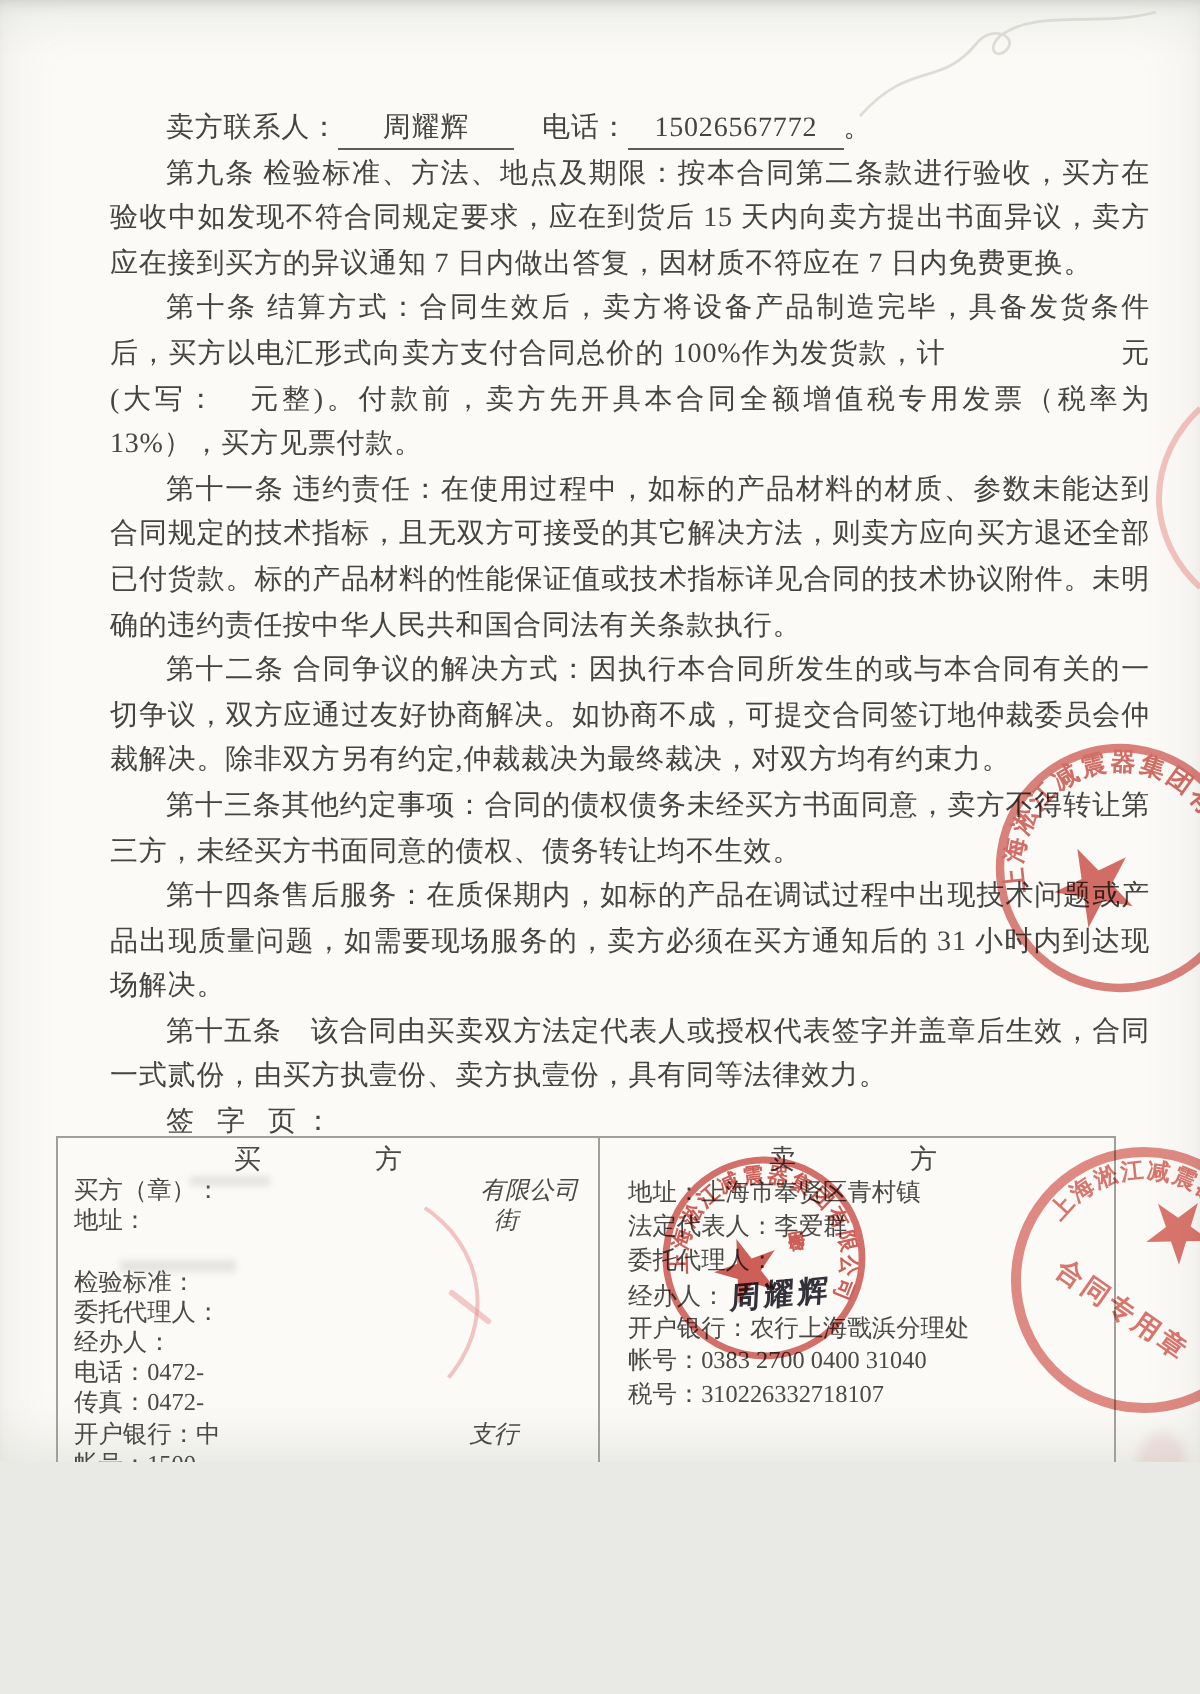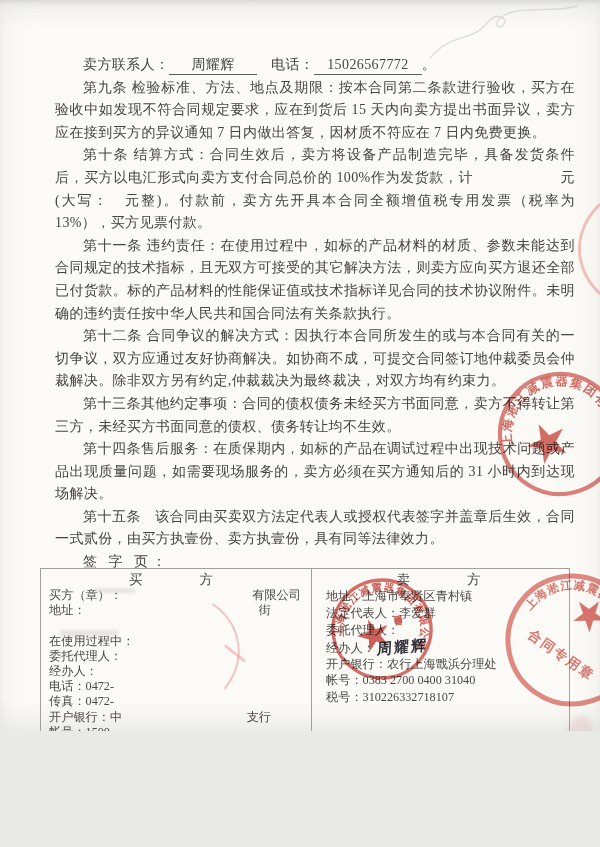--- a/index.html
+++ b/index.html
@@ -21,31 +21,31 @@
   .uline{
     display:inline-block;border-bottom:1px solid #5d5c57;
     text-indent:0;text-align:center;line-height:18px;
   }
   .ul-name{padding:0 22px;}
   .ul-phone{padding:0 13px;}
   .ul-transport{padding:0 13px;}
   .sign-label{letter-spacing:4px;}
   
   .sig-table{
-    position:absolute;left:40px;top:568px;width:530px;height:186px;
+    position:absolute;left:28px;top:568px;width:530px;height:186px;
     border:1px solid #a2a09a;box-sizing:border-box;
     font-size:12.2px;color:#4a4945;padding-left:36px;
   }
   .col{position:absolute;top:0;height:100%;box-sizing:border-box;}
   .col-buyer{left:0;width:270px;}
   .col-seller{left:270px;width:258px;border-left:1px solid #a2a09a;padding-left:6px;}
   .col-header{text-align:center;letter-spacing:10px;font-size:13.5px;padding-top:2px;height:16px;}
   .rows{padding:1px 8px 0 8px;}
   .col-buyer .row{display:flex;justify-content:space-between;height:15.2px;line-height:15.2px;}
-  .col-buyer .row .right{white-space:nowrap;}
+  .col-buyer .row .right{white-space:nowrap;font-style:italic;}
   .col-buyer .row.pr2  .right{padding-right:2px;}
   .col-buyer .row.pr30 .right{padding-right:32px;}
   .col-seller .row{height:16.9px;line-height:16.9px;white-space:nowrap;}
   .handwritten{
     display:inline-block;font-family:"DejaVu Sans",sans-serif;
     font-weight:bold;font-size:15px;color:#33323a;
     transform:rotate(-5deg) skewX(-8deg);letter-spacing:2px;margin-left:2px;
   }
   
   .stamp{position:absolute;mix-blend-mode:multiply;}
@@ -98,21 +98,21 @@
             <span class="right">有限公司</span>
           </div>
         <div class="row pr30">
             <span>地址：</span>
             <span class="right">街</span>
           </div>
         <div class="row">
             <span></span>
           </div>
         <div class="row">
-            <span>在使用过程中：</span>
+            <span>检验标准：</span>
           </div>
         <div class="row">
             <span>委托代理人：</span>
           </div>
         <div class="row">
             <span>经办人：</span>
           </div>
         <div class="row">
             <span>电话：0472-</span>
           </div>

